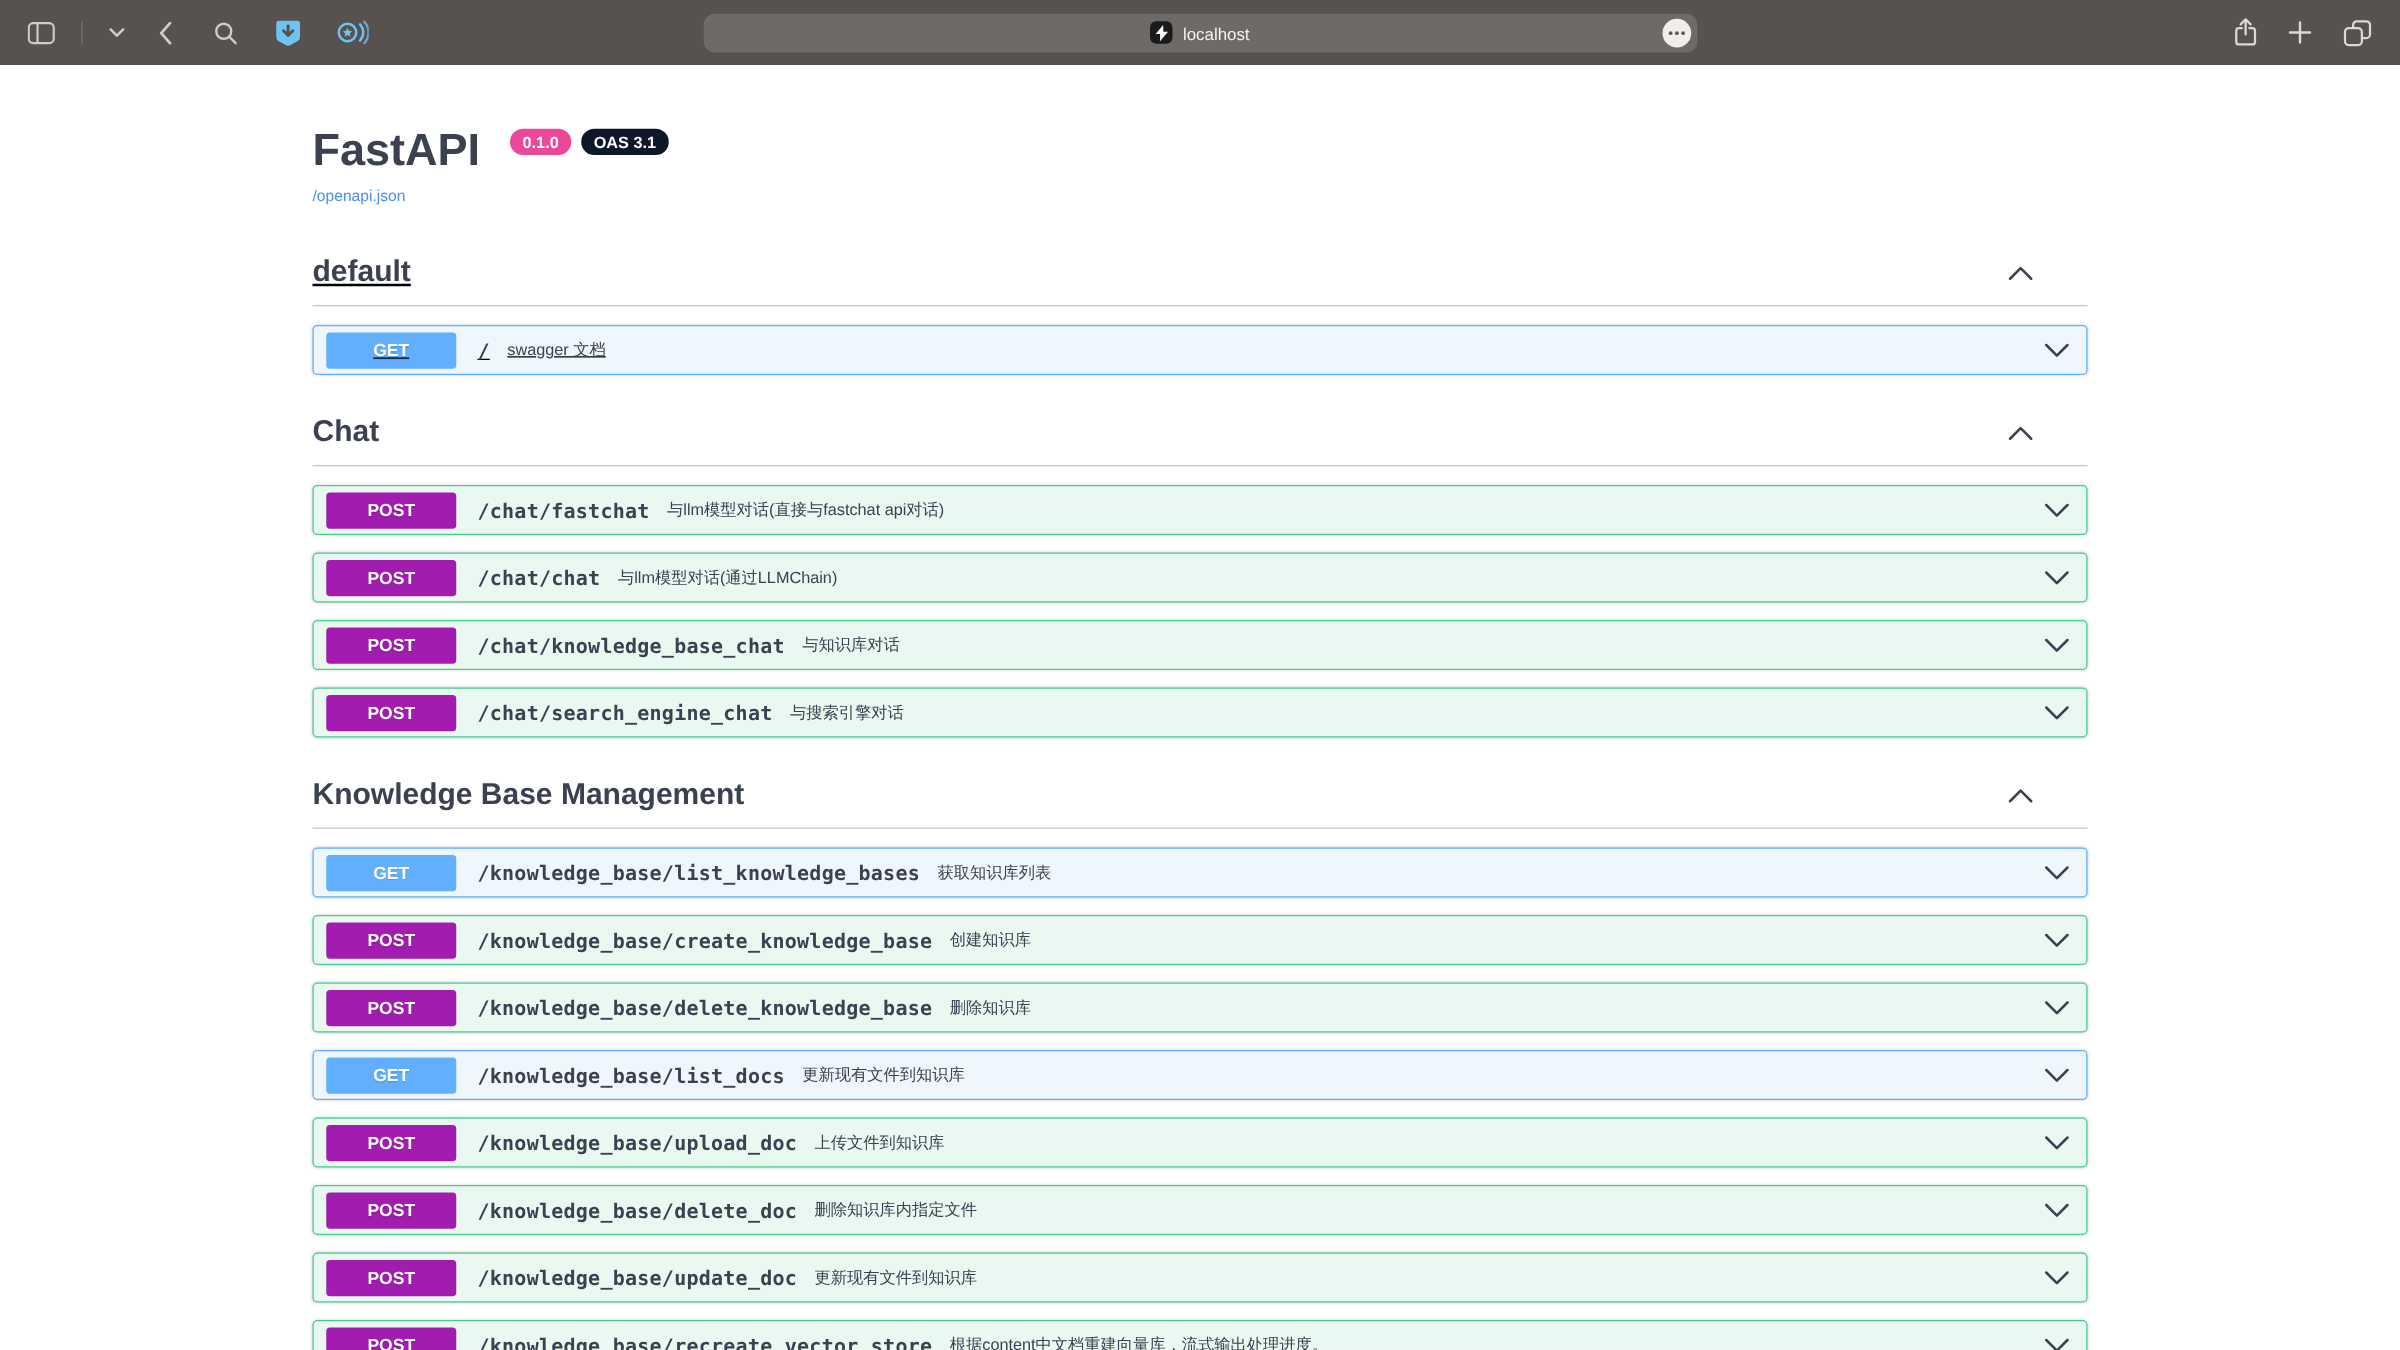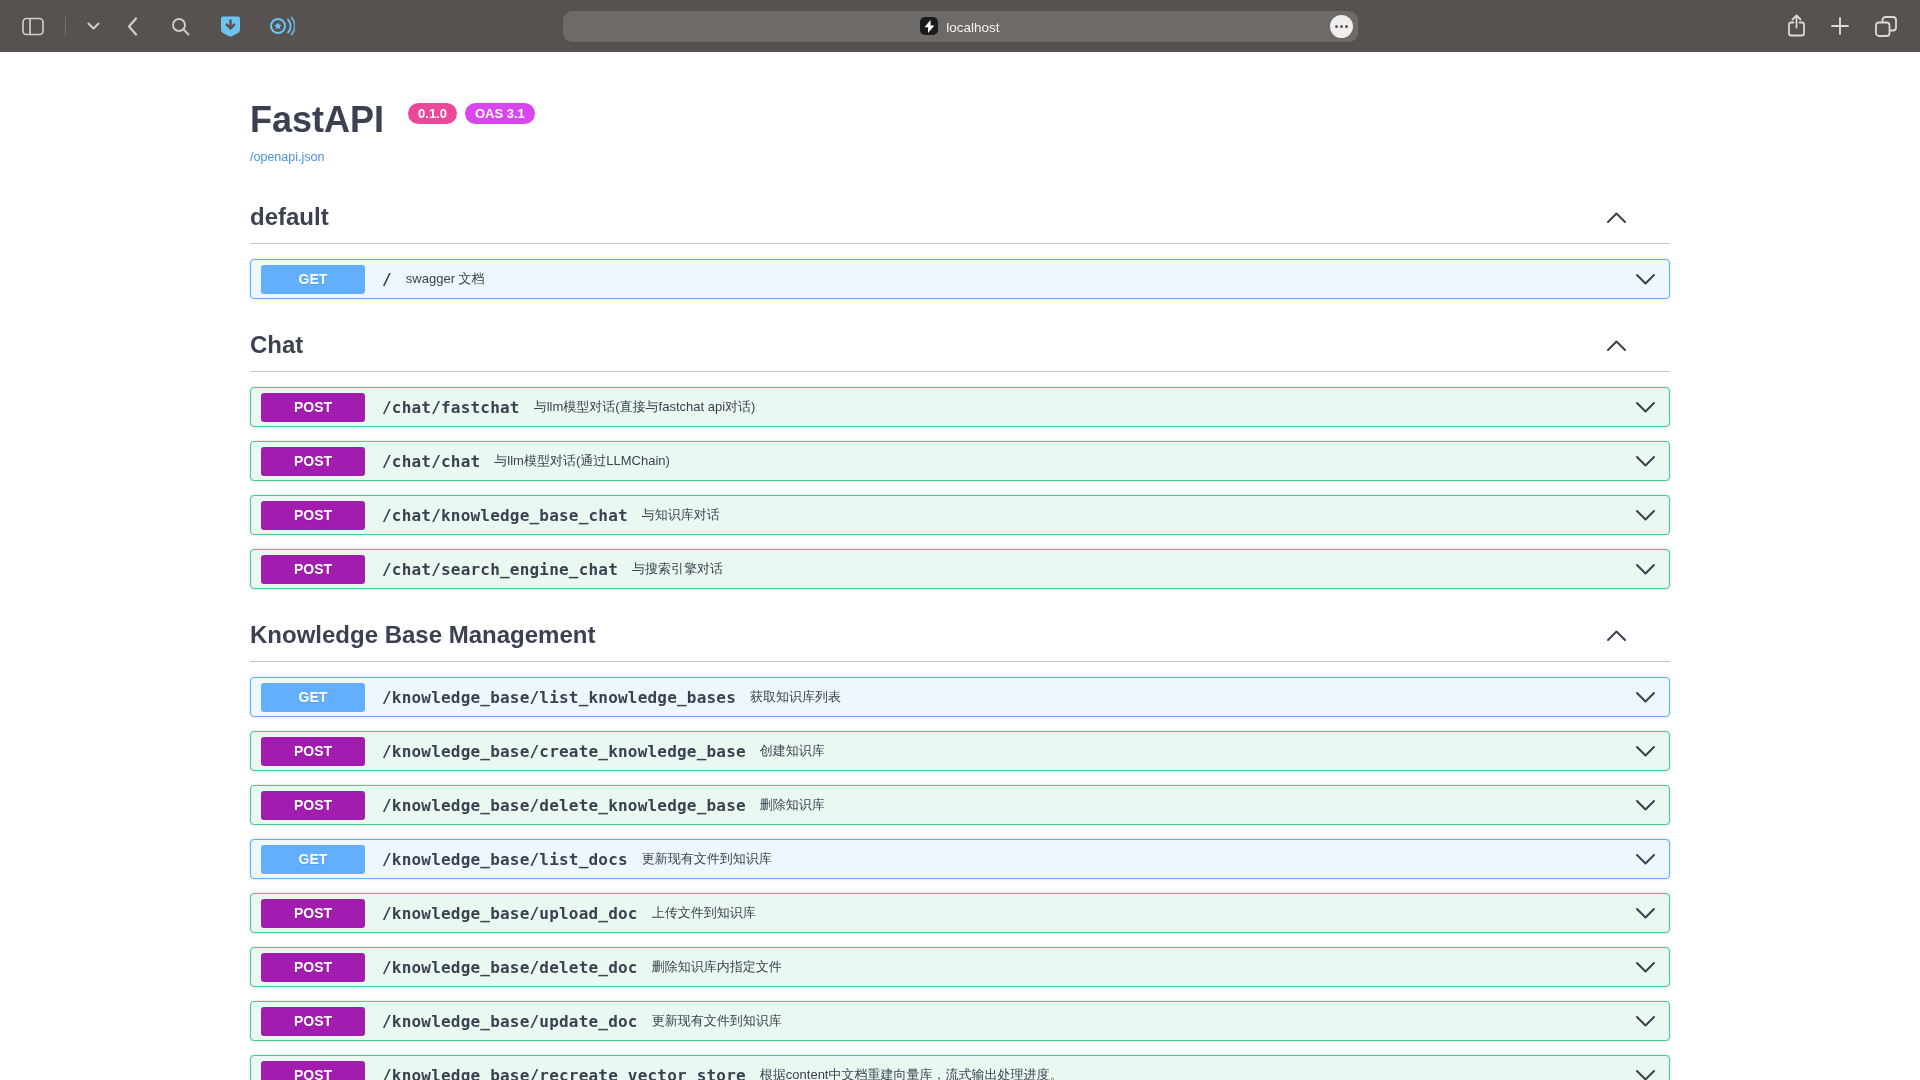--- a/index.html
+++ b/index.html
@@ -30,27 +30,27 @@
 
   
   .page { width: 1420px; margin: 0 auto; padding-top: 47px; }
 
   .info-title { font-size: 36px; font-weight: bold; color: #3b4151; display: flex;
     align-items: flex-start; gap: 24px; }
   .badges { display: flex; gap: 8px; margin-top: 4px; }
   .pill { color: #fff; font-size: 13px; font-weight: bold; padding: 4px 10px;
     border-radius: 14px; line-height: 1; }
   .pill.version { background: #ec4899; }
-  .pill.oas { background: #d946ef; }
+  .pill.oas { background: #0f172a; }
   .spec-link { display: inline-block; margin-top: 9px; color: #4990e2; font-size: 12.5px;
     text-decoration: none; }
 
   .sections { margin-top: 30px; }
   .section { margin-top: 24px; }
-  .section:first-child { margin-top: 17px; }
+  .section:first-child { margin-top: 17px; text-decoration: underline; }
   .section-header { display: flex; align-items: center; justify-content: space-between;
     border-bottom: 1px solid rgba(59,65,81,.3); padding: 8px 30px 12px 0; cursor: pointer; }
   .section-title { font-size: 24px; font-weight: bold; color: #3b4151; }
   .endpoint-list { padding-top: 1px; }
 
   .opblock { height: 40px; margin-top: 14px; border-radius: 4px; border: 1px solid;
     display: flex; align-items: center; box-shadow: 0 0 3px rgba(0,0,0,.19); cursor: pointer; }
   .opblock.get  { background: #eef6fe; border-color: #61affe; }
   .opblock.post { background: #e9f8f1; border-color: #49cc90; }
   .method { width: 104px; height: 29px; margin-left: 10px; border-radius: 3px; color: #fff;

